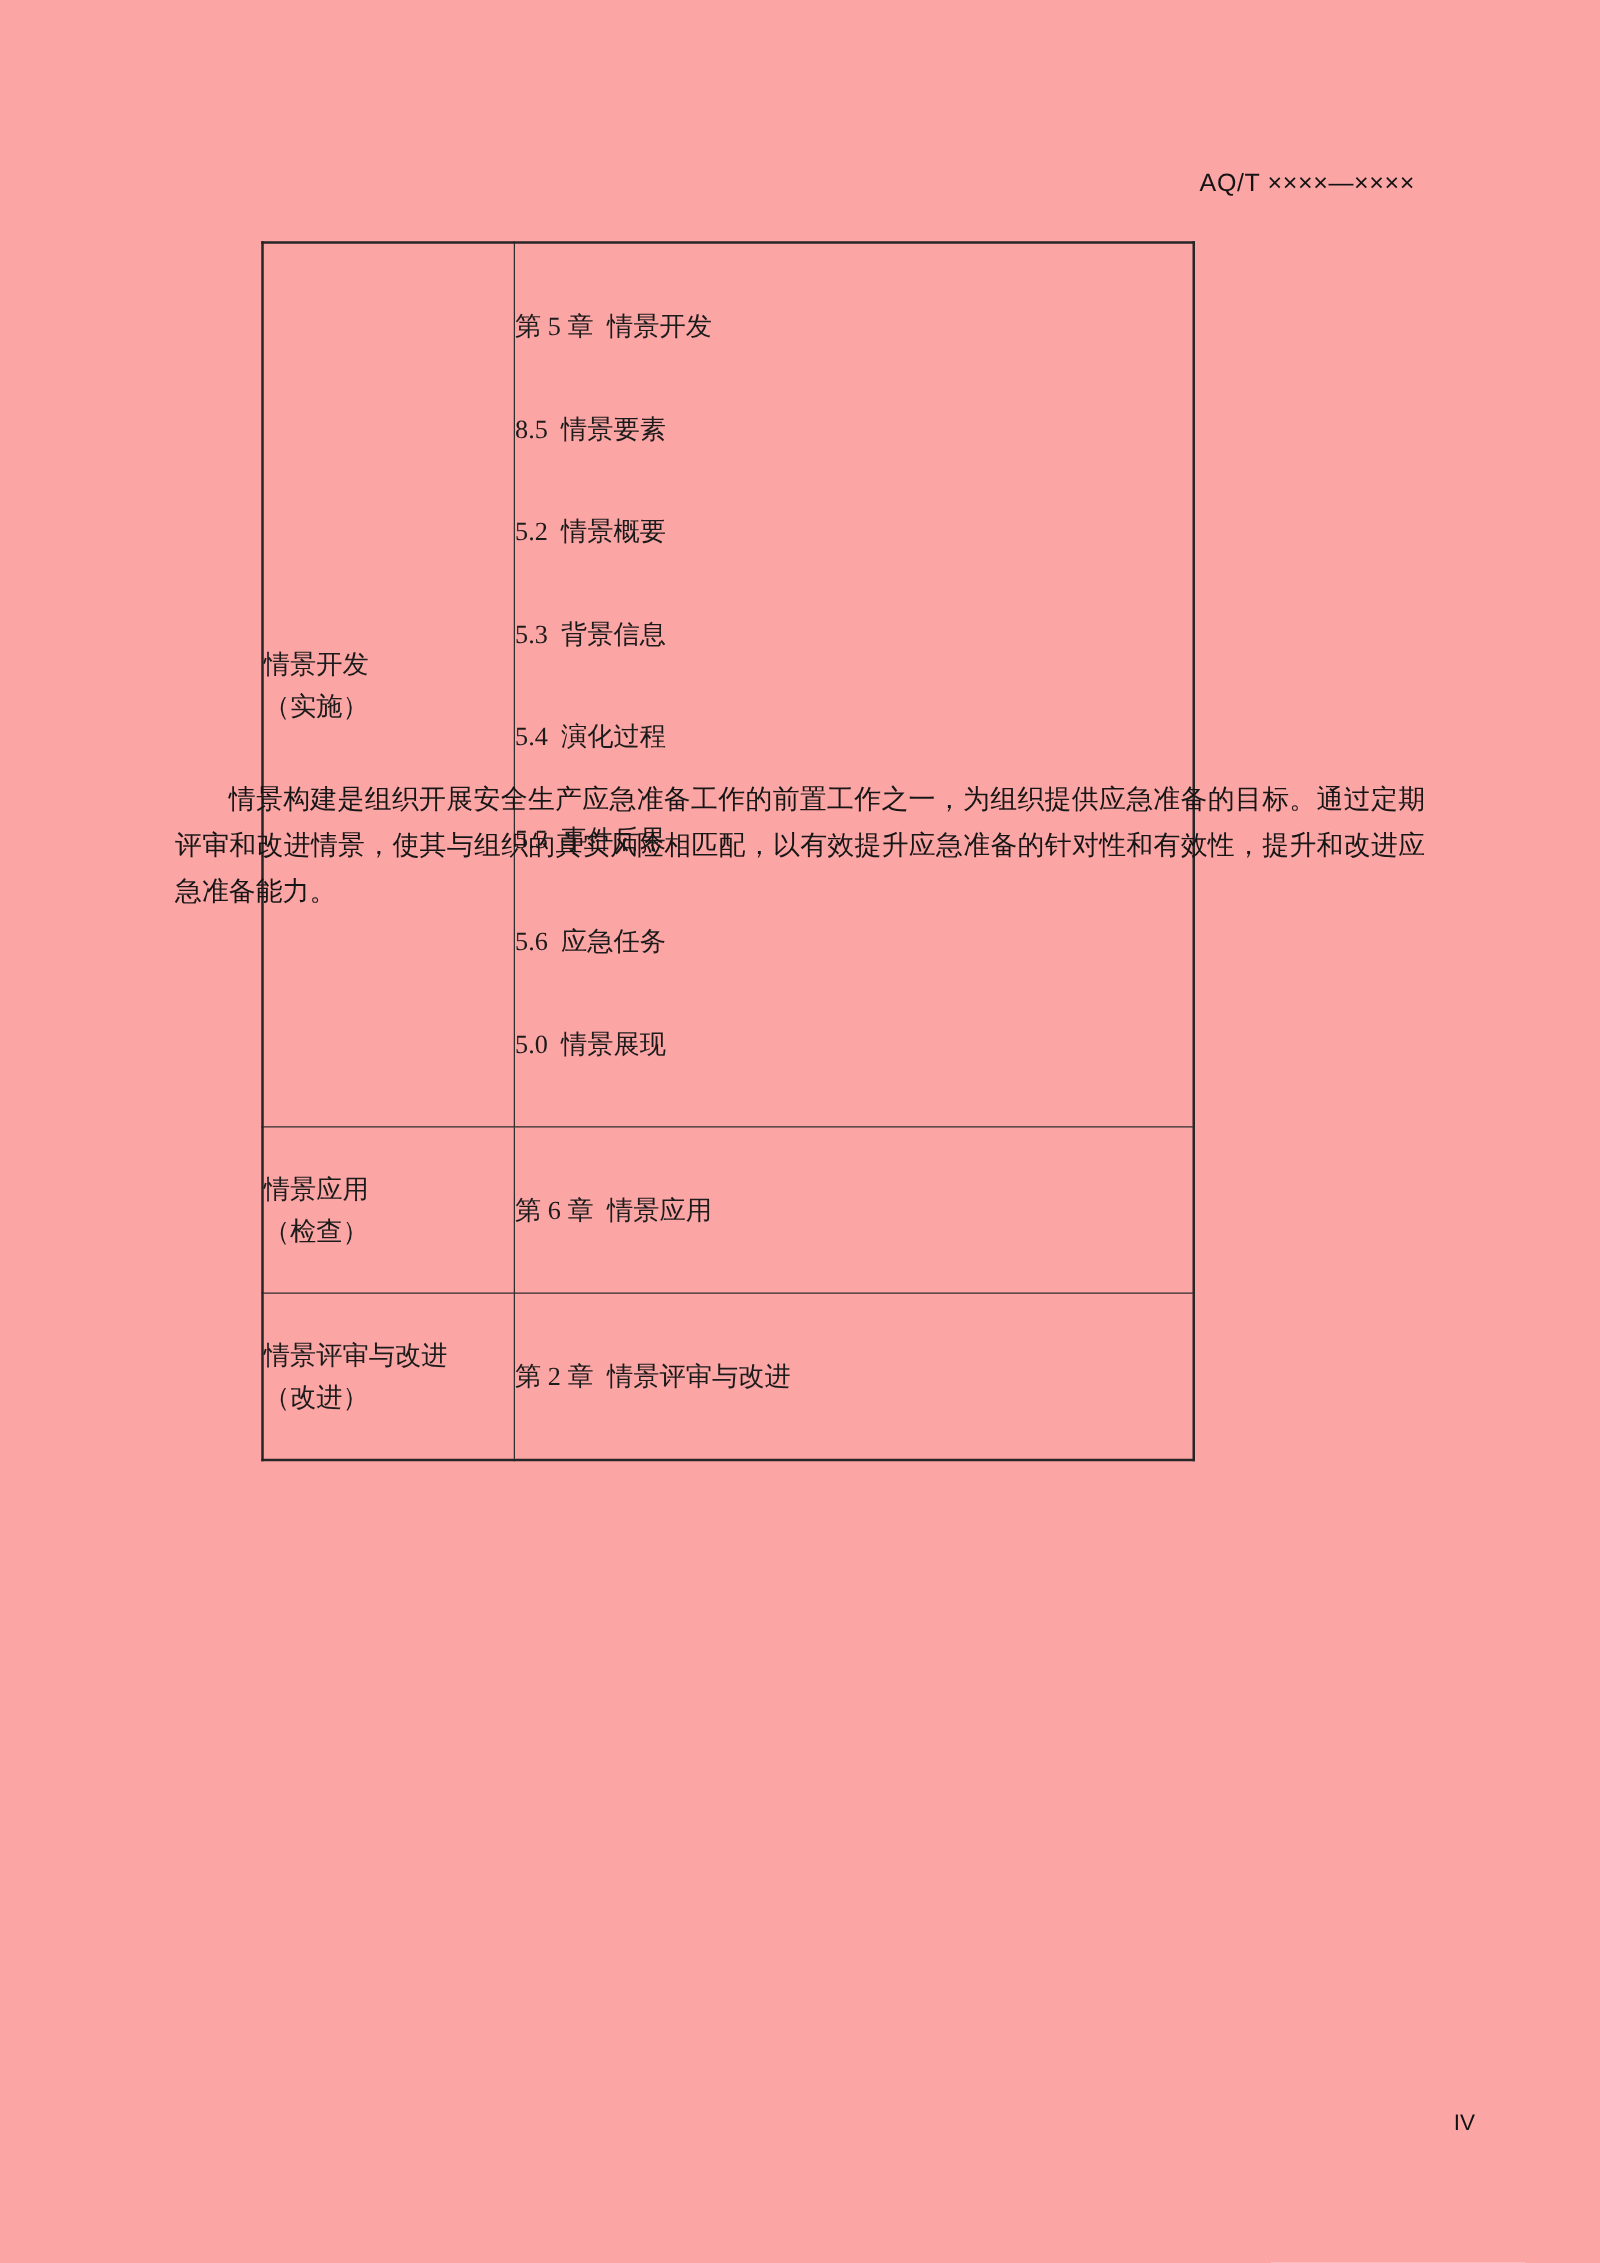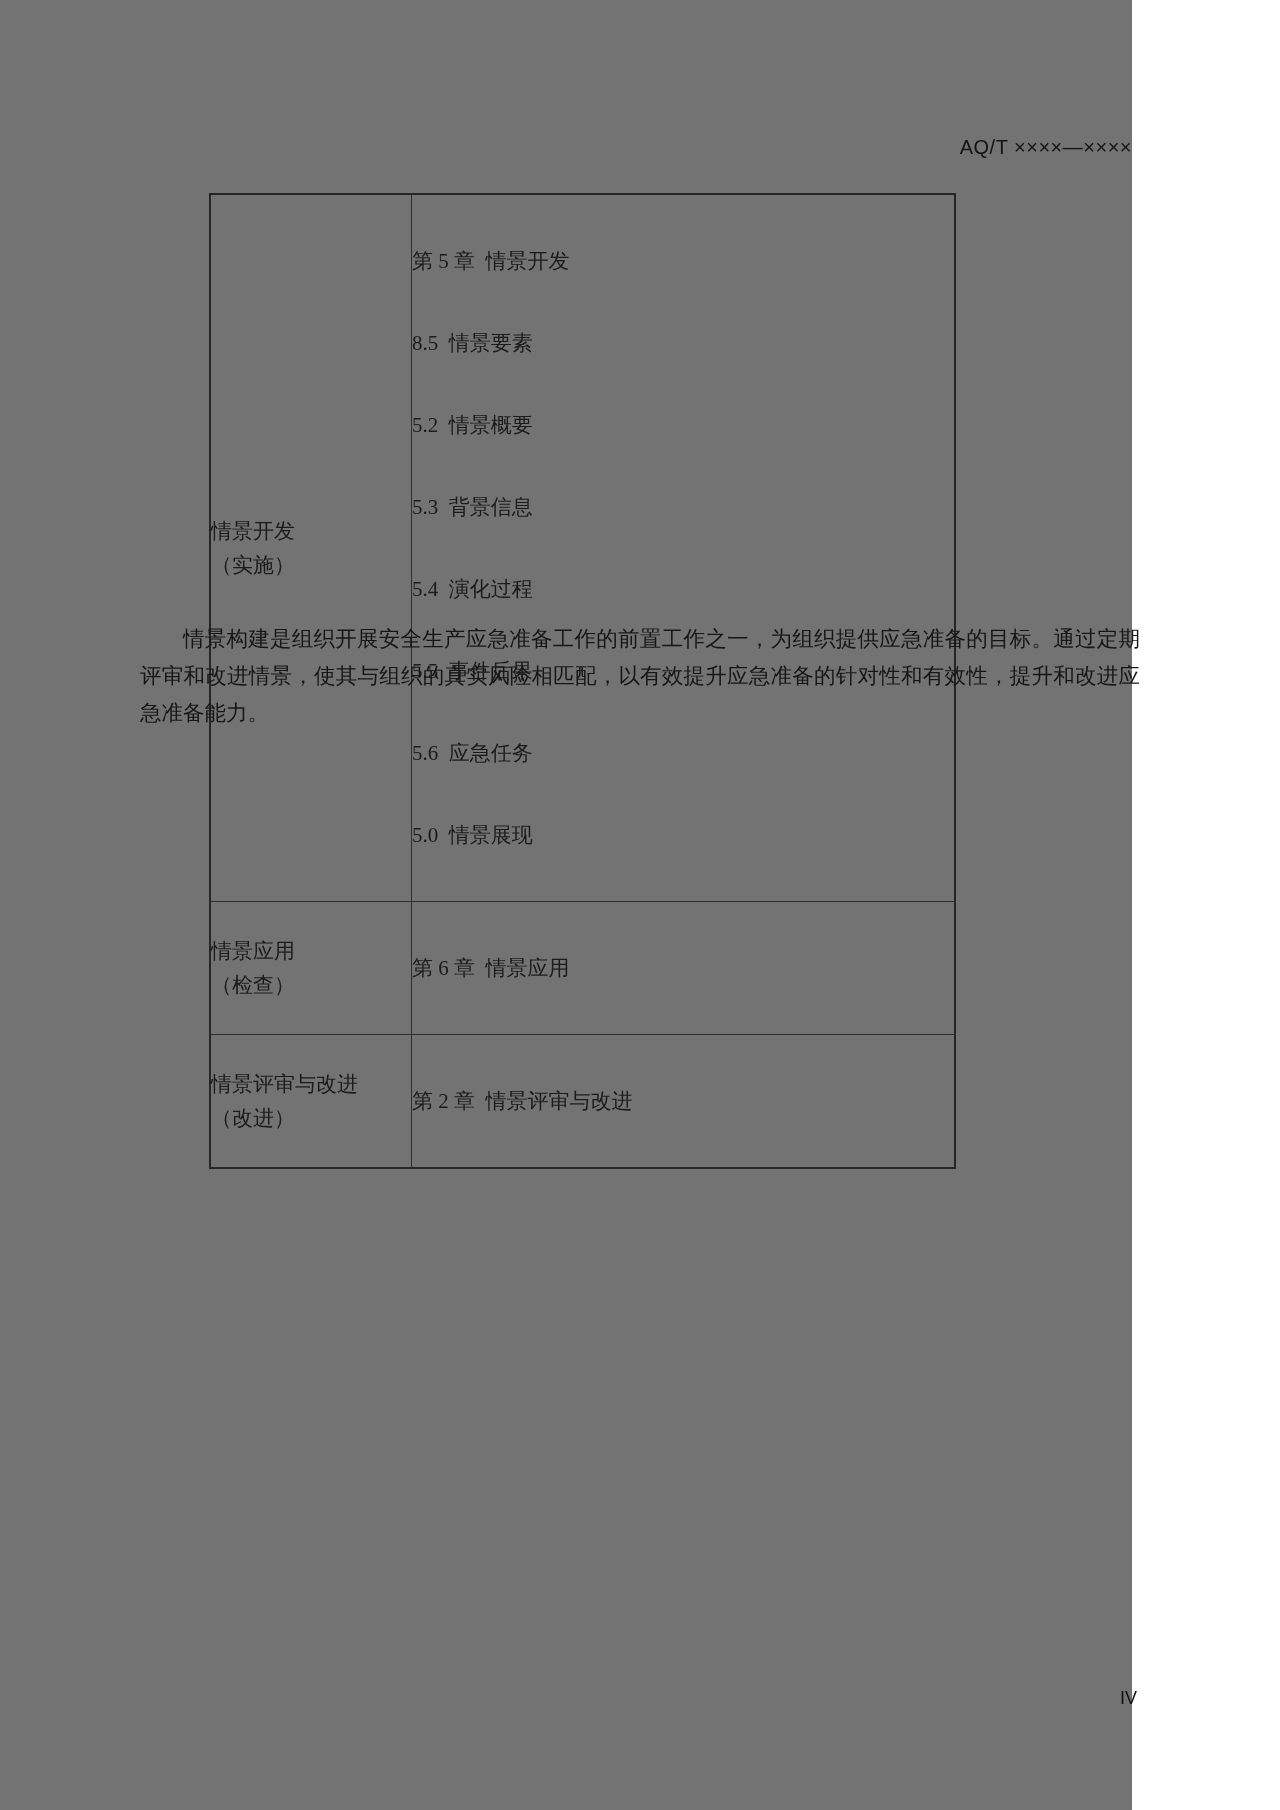--- a/index.html
+++ b/index.html
@@ -4,21 +4,21 @@
 <style>
   html,body{margin:0;padding:0;}
   body{
     width:1280px;height:1810px;
     background:#ffffff;
     position:relative;
     font-family:"Liberation Serif","DejaVu Serif",serif;
     color:#1b1b1b;
     -webkit-font-smoothing:antialiased;
   }
-  .page{position:absolute;inset:0;width:1132px;height:1810px;background:#737373;}
+  .page{position:absolute;inset:0;width:1280px;height:1810px;background:#fca5a5;}
 
   .std-code{
     position:absolute;top:136px;left:0;width:1132px;
     text-align:right;
     font-family:"Liberation Sans","DejaVu Sans",sans-serif;
     font-size:20px;letter-spacing:0.5px;color:#141414;
   }
 
   table.map-table{
     position:absolute;left:209px;top:193px;
@@ -50,21 +50,21 @@
     position:absolute;left:140px;top:621px;width:1000px;
     font-size:21.5px;line-height:37px;
     text-align:justify;text-justify:inter-ideograph;
     color:#161616;
   }
   .body-text p{margin:0;text-indent:2em;}
   .body-text p + p{margin-top:30px;}
 
   .page-number{
     position:absolute;top:1688px;left:1120px;width:60px;
-    text-align:left;
+    text-align:right;
     font-family:"Liberation Sans","DejaVu Sans",sans-serif;
     font-size:18px;color:#111;
   }
 </style>
 </head>
 <body>
 
 <div class="page">
 
   <div class="std-code">AQ/T ××××—××××</div>

